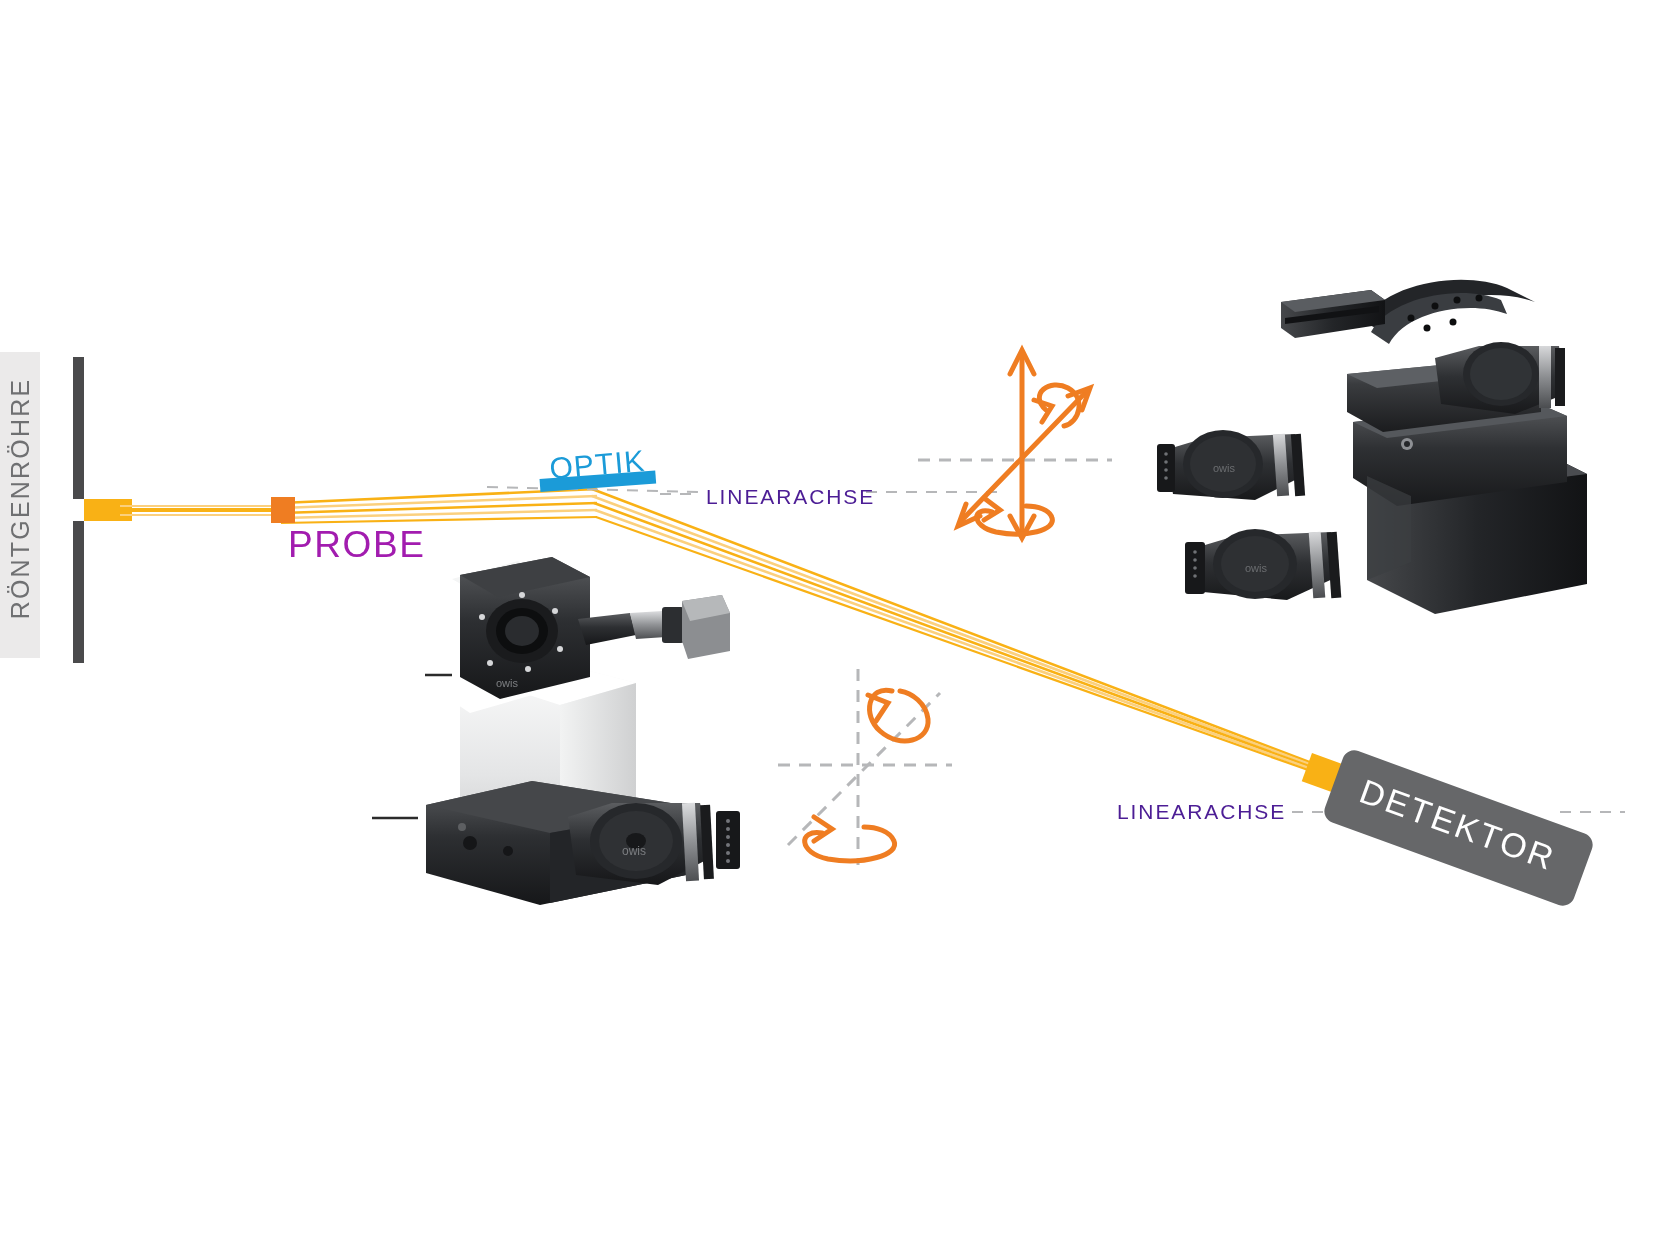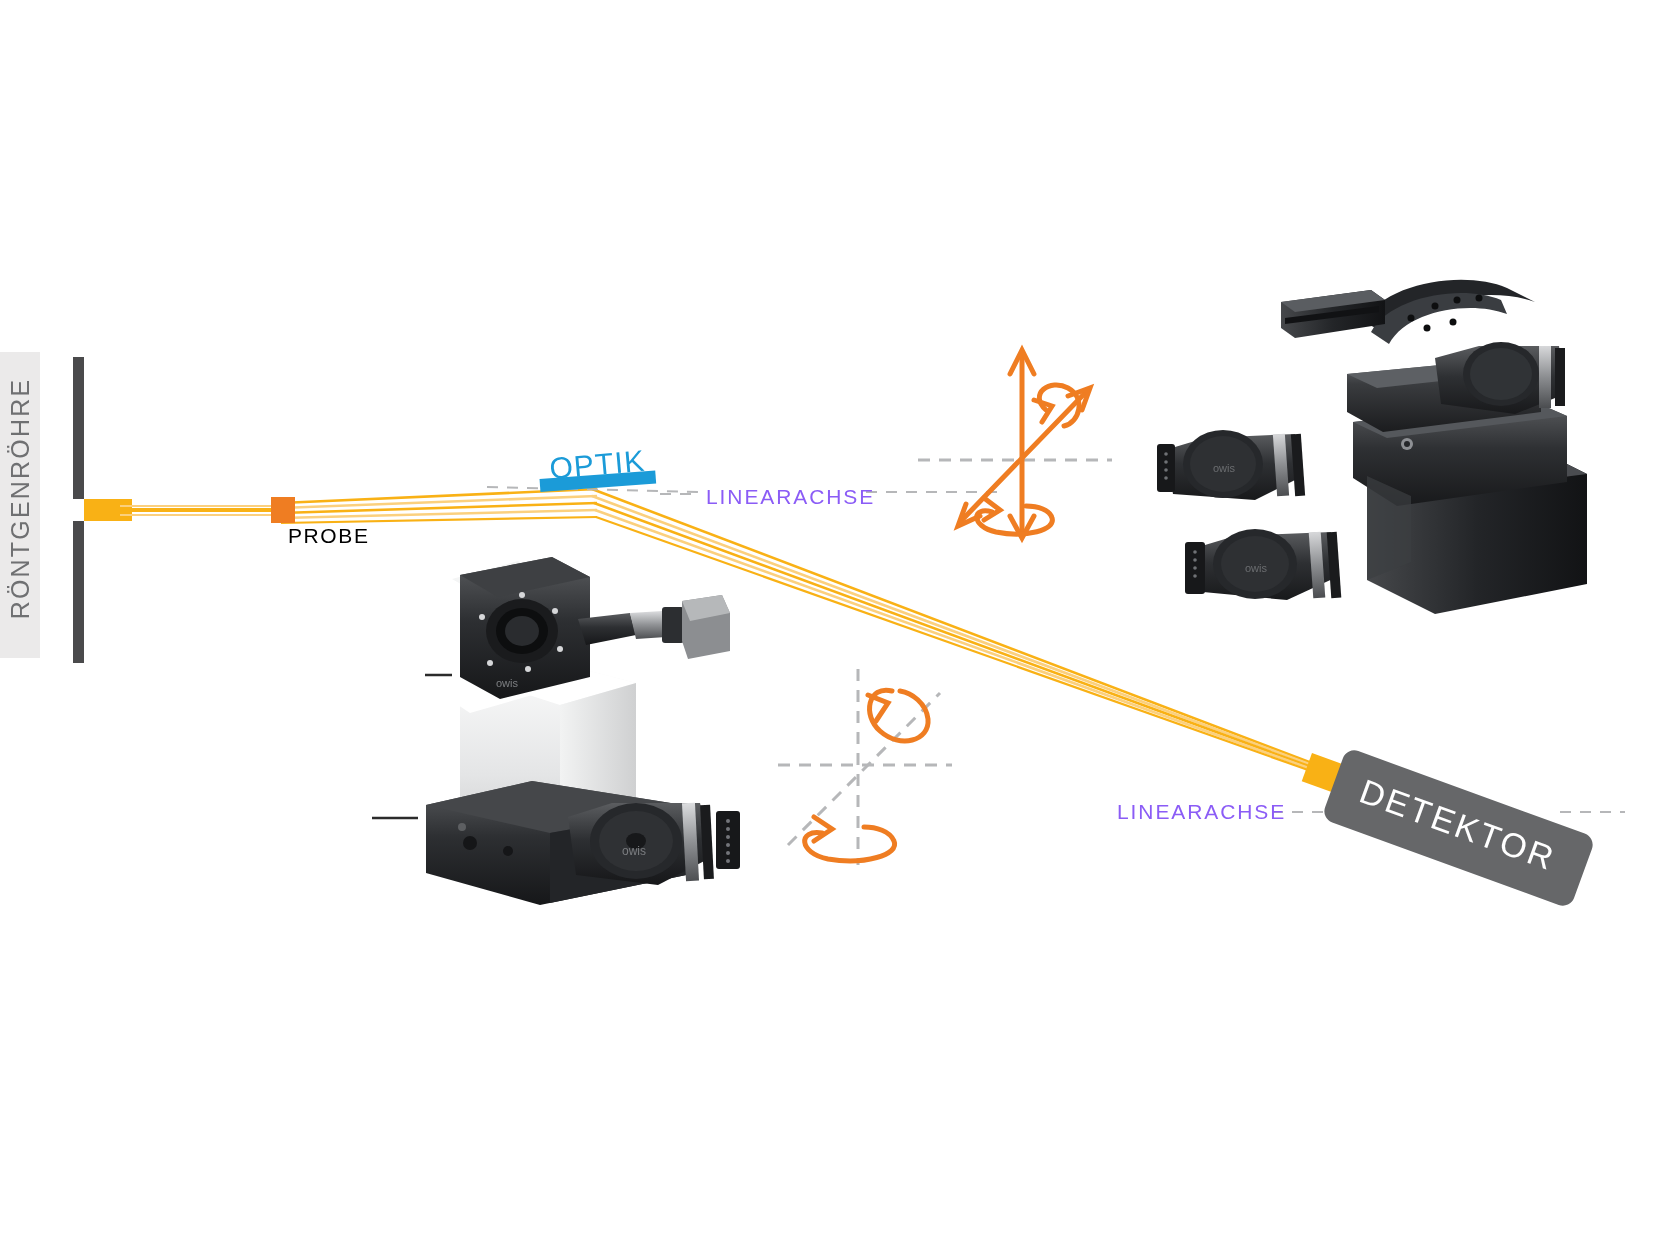--- a/index.html
+++ b/index.html
@@ -74,23 +74,23 @@
     left: 271px;
     top: 497px;
     width: 24px;
     height: 26px;
     background: #ef7d22;
   }
   .probe-label {
     position: absolute;
     left: 288px;
     top: 524px;
-    font-size: 21px;
+    font-size: 37px;
     letter-spacing: 1.6px;
-    color: #000000;
+    color: #a21caf;
     font-weight: 300;
     white-space: nowrap;
   }
 
   
   .optik-bar {
     position: absolute;
     left: 540px;
     top: 479px;
     width: 116px;
@@ -110,21 +110,21 @@
     transform: rotate(-5deg);
     transform-origin: left bottom;
     white-space: nowrap;
   }
 
   
   .linear-label {
     position: absolute;
     font-size: 21px;
     letter-spacing: 1.9px;
-    color: #8b5cf6;
+    color: #4c1d95;
     font-weight: 300;
     white-space: nowrap;
   }
   .linear-label.top { left: 706px; top: 485px; }
   .linear-label.bottom { left: 1117px; top: 800px; }
 
   
   .detector-body {
     position: absolute;
     left: 1347px;

